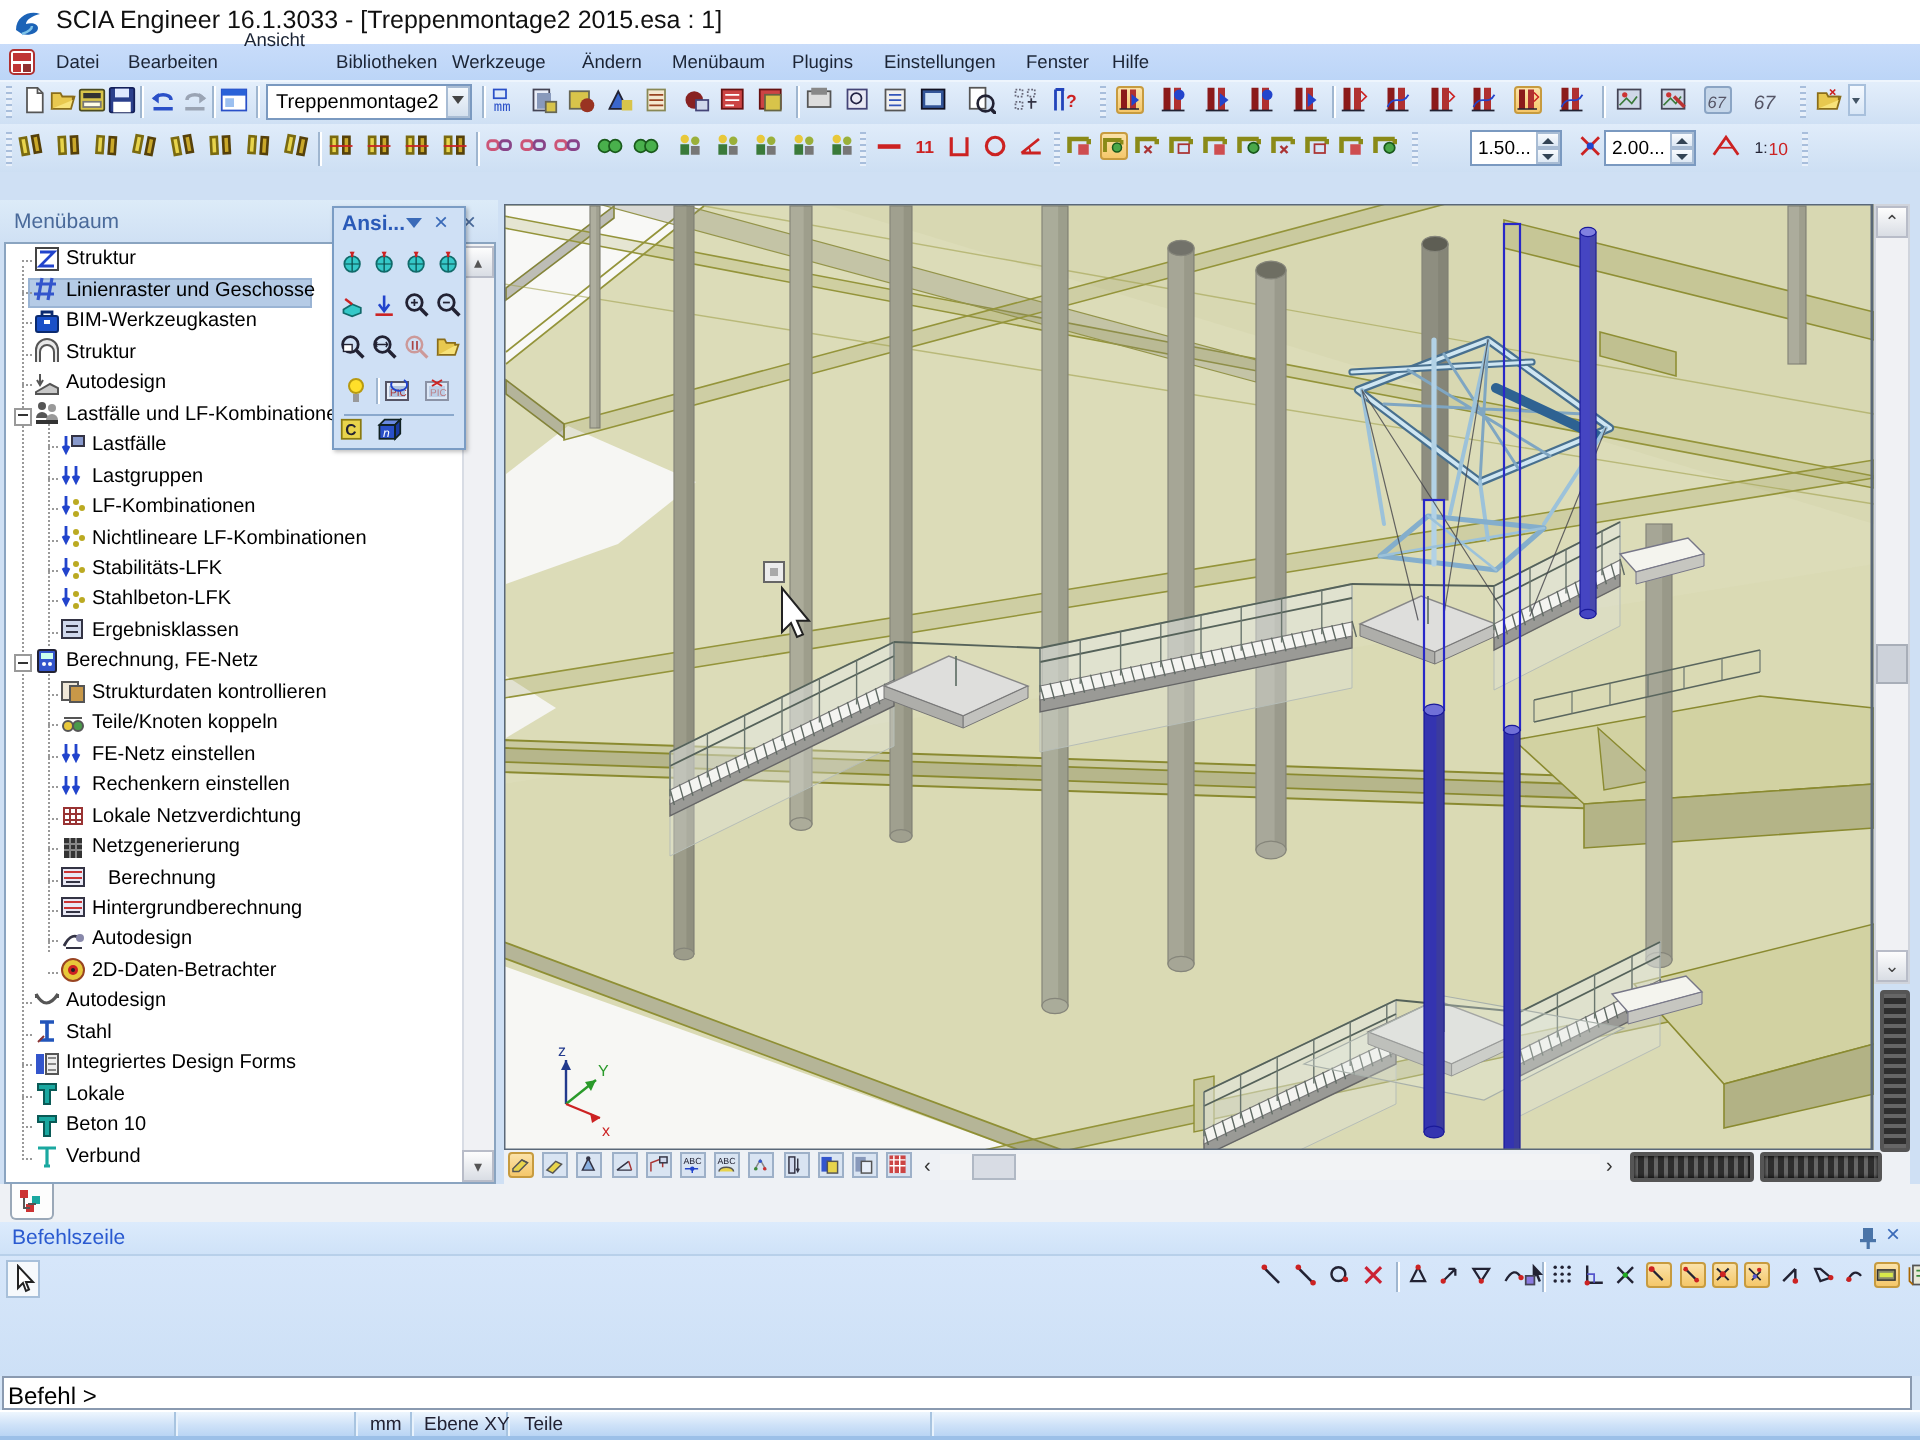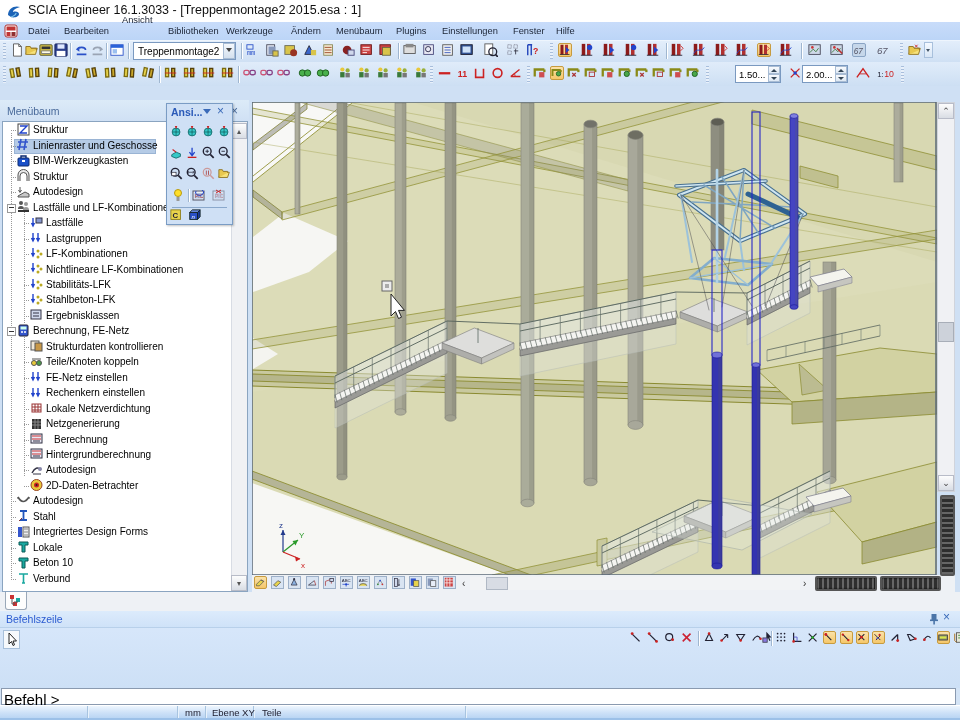--- a/index.html
+++ b/index.html
@@ -1120,21 +1120,21 @@
 <svg class="ic hl" style="left:937px;top:631px" width="13" height="13" viewBox="0 0 15 15">
       <rect x="1" y="4" width="12" height="7" fill="#8a8a6a" stroke="#333"></rect>
       <rect x="2.5" y="6" width="9" height="3" fill="#d8e84a"></rect>
     </svg>
 <svg class="ic " style="left:953px;top:631px" width="13" height="13" viewBox="0 0 15 15">
       <rect x="4" y="2" width="8" height="11" fill="#e8e8d8" stroke="#555"></rect>
       <path d="M6 5 h4 M6 8 h4" stroke="#3a8a3a"></path>
       <path d="M2 3 v8 l2 2" stroke="#a60" fill="none"></path>
     </svg>
 <div class="abs" style="left:1px;top:688px;width:955px;height:17px;background:#fff;border:1px solid #8a9ab0"></div>
-<div class="abs" style="left:4px;top:691px;font-size:15px;color:#000">Befehl &gt;</div>
+<div class="abs" style="left:4px;top:691px;font-size:12px;color:#000">Befehl &gt;</div>
 <div class="abs" style="left:0;top:705px;width:960px;height:15px;background:linear-gradient(180deg,#eef6fe 0%,#cfe2f8 45%,#b2d0f2 100%);border-top:1px solid #fff"></div>
 <div class="abs" style="left:2px;top:706px;width:86px;height:13px;border-right:1px solid #a8c4e0;box-shadow:1px 0 0 #e8f2fc"></div>
 <div class="abs" style="left:90px;top:706px;width:88px;height:13px;border-right:1px solid #a8c4e0;box-shadow:1px 0 0 #e8f2fc"></div>
 <div class="abs" style="left:180px;top:706px;width:26px;height:13px;border-right:1px solid #a8c4e0;box-shadow:1px 0 0 #e8f2fc"></div>
 <div class="abs" style="left:208px;top:706px;width:46px;height:13px;border-right:1px solid #a8c4e0;box-shadow:1px 0 0 #e8f2fc"></div>
 <div class="abs" style="left:258px;top:706px;width:208px;height:13px;border-right:1px solid #a8c4e0;box-shadow:1px 0 0 #e8f2fc"></div>
 <div class="abs" style="left:185px;top:707px;font-size:9.5px;color:#223">mm</div>
 <div class="abs" style="left:212px;top:707px;font-size:9.5px;color:#223">Ebene XY</div>
 <div class="abs" style="left:262px;top:707px;font-size:9.5px;color:#223">Teile</div>
 <div class="abs" style="left:0;top:718px;width:960px;height:2px;background:#9cc0e8"></div>

